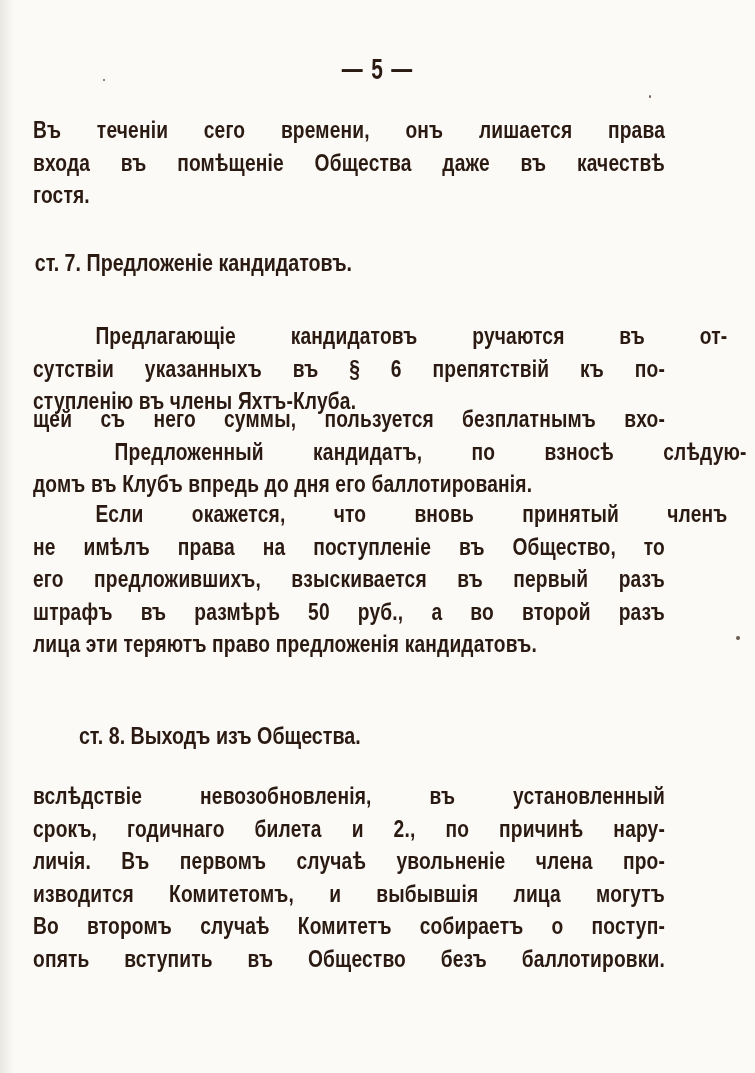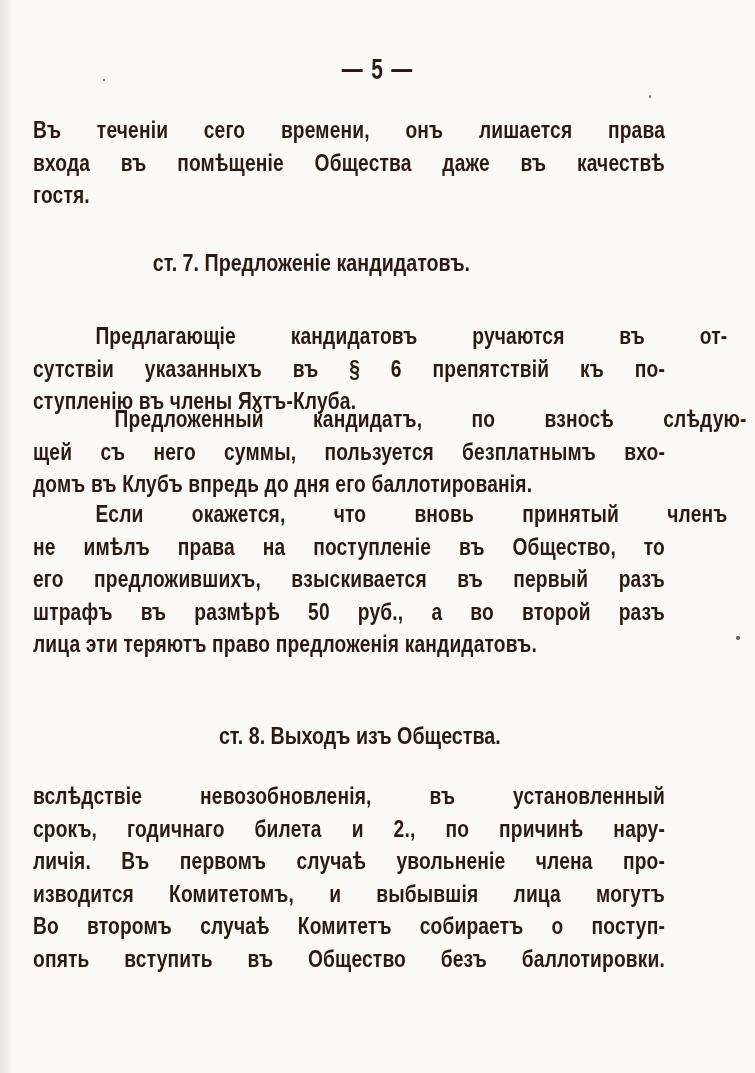--- a/index.html
+++ b/index.html
@@ -52,23 +52,22 @@
       text-align-last: justify;
       transform-origin: left center;
       letter-spacing: 0.2px;
       color: #2b1a12;
     }
     .line.last {
       text-align-last: left;
     }
     .heading {
       position: absolute;
-      left: 12px;
+      left: 0;
       width: 599px;
-      text-align: center;
       font-family: "Liberation Sans", "DejaVu Sans", sans-serif;
       font-weight: bold;
       font-size: 24px;
       color: #2a1a12;
     }
     .cond {
       display: inline-block;
       transform: scaleX(0.82);
       transform-origin: center;
     }
@@ -119,24 +118,24 @@
     <span class="line">
         <span class="p-inner">сутствіи указанныхъ въ § 6 препятствій къ по-</span>
       </span>
     <span class="line last">
         <span class="p-inner">ступленію въ члены Яхтъ-Клуба.</span>
       </span>
   </div>
 
   <div class="text-block" style="top:403px;">
     <span class="line">
-        <span class="p-inner" style="padding-left:102px;">Предложенный кандидатъ, по взносѣ слѣдую-</span>
+        <span class="p-inner">щей съ него суммы, пользуется безплатнымъ вхо-</span>
       </span>
     <span class="line">
-        <span class="p-inner">щей съ него суммы, пользуется безплатнымъ вхо-</span>
+        <span class="p-inner" style="padding-left:102px;">Предложенный кандидатъ, по взносѣ слѣдую-</span>
       </span>
     <span class="line last">
         <span class="p-inner">домъ въ Клубъ впредь до дня его баллотированія.</span>
       </span>
   </div>
 
   <div class="text-block" style="top:498px;">
     <span class="line">
         <span class="p-inner" style="padding-left:78px;">Если окажется, что вновь принятый членъ</span>
       </span>

